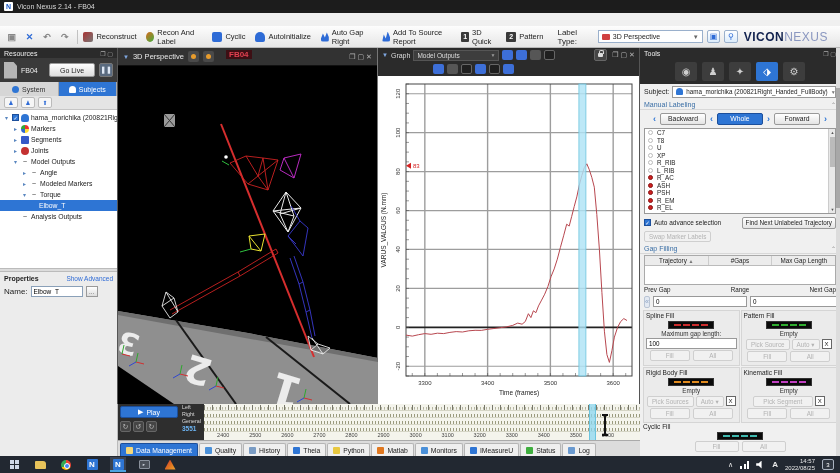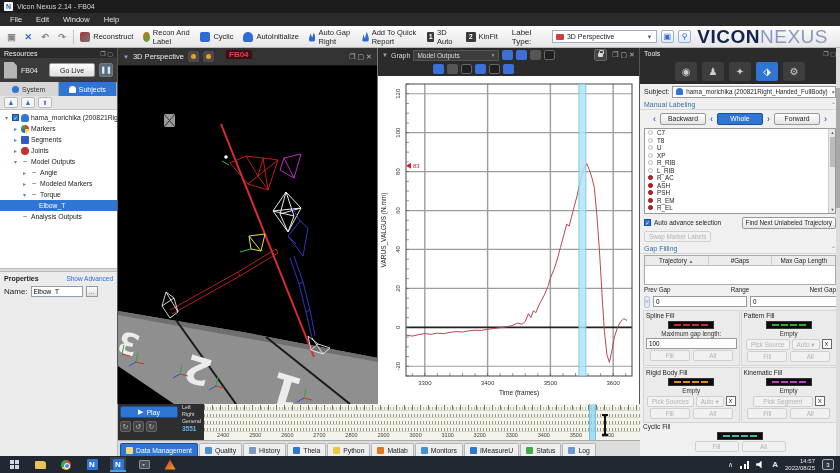--- a/index.html
+++ b/index.html
@@ -23,21 +23,21 @@
   .kinfit-icon { background:#2e6bd6; }
   .autoinitialize-icon { background:#2e6bd6; border-radius:50% 50% 2px 2px; }
   .auto-gap-fill-icon { background:#2e6bd6; clip-path:polygon(0 70%,25% 20%,50% 60%,75% 10%,100% 55%,100% 100%,0 100%); }
   .quick-report-icon { background:#2e6bd6; clip-path:polygon(0 100%,20% 30%,45% 70%,70% 0,100% 60%,100% 100%); }
   .view3d-icon, .cameras-icon { background:#3a3a3a; color:#fff; font-size:7px; font-weight:bold; text-align:center; line-height:10px; border-radius:1px; }
   #viewtype-wrap { display:flex; align-items:center; gap:4px; margin-left:8px; }
   #viewtype-select { width:118px; height:13px; background:#fff; border:1px solid #9ab0cc; display:flex; align-items:center; gap:3px; padding:0 3px; font-size:7px; }
   #viewtype-select .cam { width:8px; height:6px; background:#d04040; border-radius:1px; }
   #viewtype-select .arrow { margin-left:auto; color:#666; font-size:6px; }
   .mini-btn { width:15px; height:13px; background:linear-gradient(#fff,#dcecfb); border:1px solid #9ab0cc; border-radius:2px; display:flex; align-items:center; justify-content:center; font-size:8px; color:#2e6bd6; }
-  #brand { margin-left:auto; font-size:19px; letter-spacing:.5px; padding-right:6px; }
+  #brand { margin-left:auto; font-size:12px; letter-spacing:.5px; padding-right:6px; }
   #brand b { color:#13234f; font-weight:bold; }
   #brand span { color:#8a97c0; font-weight:normal; }
 
   
   #sidebar { position:absolute; left:0; top:48px; width:118px; height:408px; background:#ececec; border-right:1px solid #555; }
   .dark-hdr { background:#2b2b2b; color:#eee; font-size:7px; height:10px; display:flex; align-items:center; padding:0 4px; }
   .hdr-icos { margin-left:auto; display:flex; gap:3px; color:#aaa; font-size:6px; }
   #file-row { background:#3a3a3a; height:24px; display:flex; align-items:center; gap:4px; padding:0 4px; }
   #file-ico { width:13px; height:17px; background:#b5b5b5; clip-path:polygon(0 0,70% 0,100% 25%,100% 100%,0 100%); }
   #file-row .fname { color:#eee; font-size:7px; flex:1; }
@@ -204,26 +204,20 @@
 </head>
 <body>
 
 <div id="root">
 
   <div id="titlebar">
     <span class="appicon">N</span>
     <span>Vicon Nexus 2.14 - FB04</span>
   </div>
 
-  <div id="menubar">
-    <span>File</span>
-    <span>Edit</span>
-    <span>Window</span>
-    <span>Help</span>
-  </div>
 
   <div id="toolbar">
     <span class="tool-ico gray">▣</span>
     <span class="tool-ico">✕</span>
     <span class="tool-ico gray">↶</span>
     <span class="tool-ico gray">↷</span>
     <span class="tb-sep"></span>
     <div id="toolbar-buttons">
         <div class="tbtn">
           <span class="ticon reconstruct-icon"></span>
@@ -240,29 +234,29 @@
         <div class="tbtn">
           <span class="ticon autoinitialize-icon"></span>
           <span>AutoInitialize</span>
         </div>
         <div class="tbtn">
           <span class="ticon auto-gap-fill-icon"></span>
           <span>Auto Gap Right</span>
         </div>
         <div class="tbtn">
           <span class="ticon quick-report-icon"></span>
-          <span>Add To Quick Report</span>
+          <span>Add To Source Report</span>
         </div>
         <div class="tbtn">
           <span class="ticon view3d-icon">1</span>
-          <span>3D Auto</span>
+          <span>3D Quick</span>
         </div>
         <div class="tbtn">
           <span class="ticon cameras-icon">2</span>
-          <span>KinFit</span>
+          <span>Pattern</span>
         </div>
       </div>
     <div id="viewtype-wrap">
       <span>Label Type:</span>
       <div id="viewtype-select">
         <span class="cam"></span>
         <span>3D Perspective</span>
         <span class="arrow">▼</span>
       </div>
       <span class="mini-btn">▣</span>

